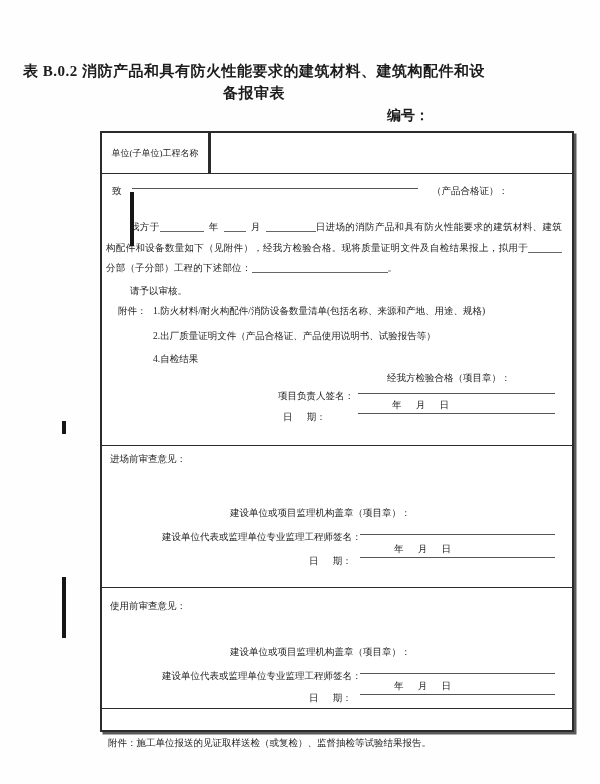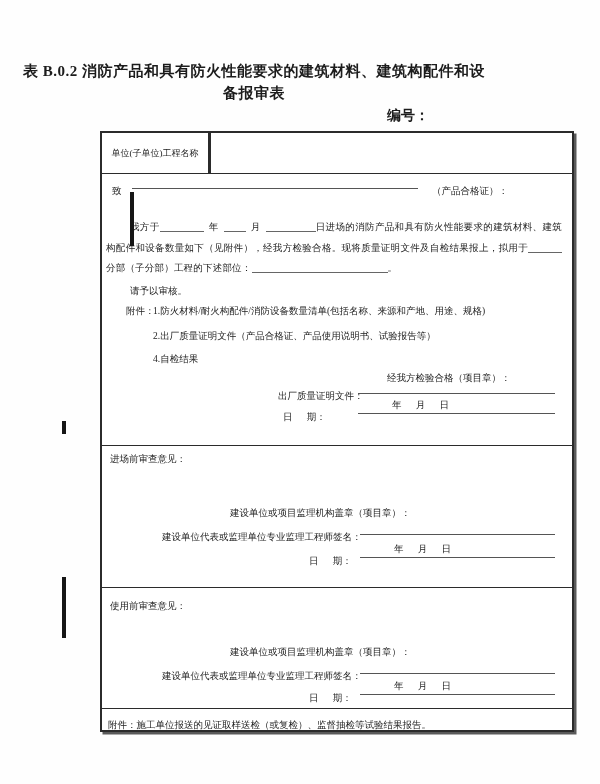--- a/index.html
+++ b/index.html
@@ -22,21 +22,21 @@
   .row-header{top:0;height:40px;}
   .cell-label{
     position:absolute;left:0;top:0;bottom:0;width:106px;
     border-right:3px solid #2b2b2b;display:flex;align-items:center;justify-content:center;
     font-size:9px;white-space:nowrap;
   }
   .cell-value{position:absolute;left:109px;top:0;bottom:0;right:0;}
   .sec-main{top:40px;height:272px;}
   .sec-rev1{top:313.5px;height:140px;}
   .sec-rev2{top:455px;height:120px;padding-left:21px;}
-  .sec-foot{top:583px;height:19px;display:flex;align-items:center;}
+  .sec-foot{top:601px;height:19px;display:flex;align-items:center;}
   .blank{display:inline-block;border-bottom:1px solid #666;height:13px;vertical-align:-2px;}
   .uline{position:absolute;border-bottom:1px solid #555;height:15px;white-space:pre;}
   .lbl{position:absolute;white-space:pre;}
   .para{
     position:absolute;left:4px;top:44px;width:456px;line-height:20.5px;
     text-indent:24px;text-align:justify;letter-spacing:0.2px;
   }
   .att-item{position:absolute;left:51px;white-space:nowrap;}
   .artifact{position:absolute;background:#161616;}
   .foot-text{padding-left:6px;white-space:nowrap;}
@@ -62,28 +62,28 @@
 
     <div class="row sec-main bb">
       <span class="lbl" style="left:10px;top:12px;">致</span>
       <span class="uline" style="left:30px;top:0px;width:286px;"></span>
       <span class="lbl" style="left:330px;top:12px;">（产品合格证）：</span>
 
       <div class="para"><span>我方于</span><span class="blank" style="width:44px;"></span><span style="padding:0 5px;">年</span><span class="blank" style="width:22px;"></span><span style="padding:0 5px;">月</span><span class="blank" style="width:50px;"></span><span>日进场的消防产品和具有防火性能要求的建筑材料、建筑构配件和设备数量如下（见附件），经我方检验合格。现将质量证明文件及自检结果报上，拟用于</span><span class="blank" style="width:34px;"></span><span>分部（子分部）工程的下述部位：</span><span class="blank" style="width:136px;"></span><span>。</span></div>
 
       <span class="lbl" style="left:28px;top:112px;">请予以审核。</span>
 
-      <span class="lbl" style="left:24px;top:132px;">附件：</span>
+      <span class="lbl" style="left:16px;top:132px;">附件：</span>
       <span class="att-item" style="top:132px;">1.防火材料/耐火构配件/消防设备数量清单(包括名称、来源和产地、用途、规格)</span>
       <span class="att-item" style="top:157px;">2.出厂质量证明文件（产品合格证、产品使用说明书、试验报告等）</span>
       <span class="att-item" style="top:180px;">4.自检结果</span>
 
       <span class="lbl" style="left:285px;top:199px;">经我方检验合格（项目章）：</span>
 
-      <span class="lbl" style="left:176px;top:217px;">出厂质量证明文件：</span>
+      <span class="lbl" style="left:176px;top:217px;">项目负责人签名：</span>
       <span class="uline" style="left:256px;top:205px;width:197px;"></span>
 
       <span class="lbl" style="left:181px;top:238px;">日      期：</span>
       <span class="uline" style="left:256px;top:226px;width:197px;padding-left:34px;box-sizing:border-box;">年      月      日</span>
     </div>
 
     <div class="row sec-rev1 bb">
       <span class="lbl" style="left:8px;top:6px;">进场前审查意见：</span>
       <span class="lbl" style="left:128px;top:60px;">建设单位或项目监理机构盖章（项目章）：</span>
 

